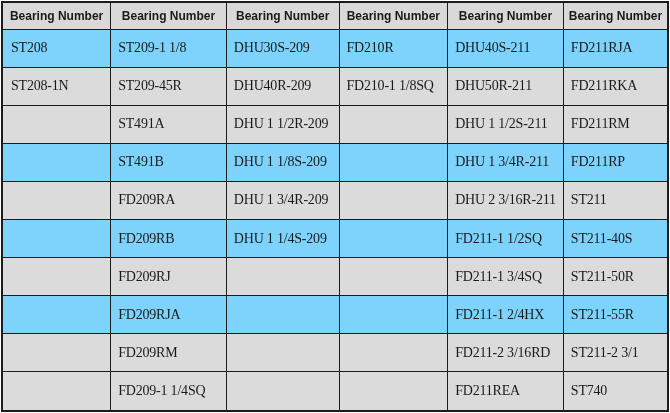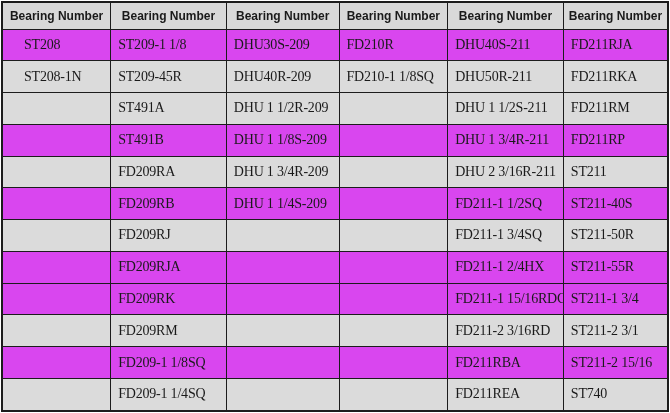--- a/index.html
+++ b/index.html
@@ -17,21 +17,21 @@
     height: 413px;
     overflow: hidden;
   }
   table.bearing-table {
     border-collapse: collapse;
     table-layout: fixed;
     width: 668px;
     height: 411px;
     margin: 1px;
     border: 2px solid var(--border-color);
-    background: #d946ef;
+    background: #7dd3fc;
   }
   table.bearing-table th,
   table.bearing-table td {
     border: 1px solid var(--border-color);
     white-space: nowrap;
     overflow: hidden;
     color: var(--text-color);
   }
   table.bearing-table th {
     font-family: "Liberation Sans", "DejaVu Sans", sans-serif;
@@ -43,21 +43,21 @@
     padding: 2px 2px;
   }
   table.bearing-table td {
     font-family: "Liberation Serif", "DejaVu Serif", serif;
     font-size: 14px;
     letter-spacing: -0.2px;
     text-align: left;
     padding: 2px 2px 2px 7px;
   }
   table.bearing-table td.col-0 {
-    padding-left: 21px;
+    padding-left: 8px;
   }
   table.bearing-table tr.stripe td {
     background: var(--stripe-bg);
   }
 </style>
 </head>
 <body>
 
 <table class="bearing-table">
   <colgroup>
@@ -136,43 +136,27 @@
         <td class="col-5">ST211-50R</td>
       </tr>
       <tr>
         <td class="col-0"></td>
         <td class="col-1">FD209RJA</td>
         <td class="col-2"></td>
         <td class="col-3"></td>
         <td class="col-4">FD211-1 2/4HX</td>
         <td class="col-5">ST211-55R</td>
       </tr>
-      <tr>
-        <td class="col-0"></td>
-        <td class="col-1">FD209RK</td>
-        <td class="col-2"></td>
-        <td class="col-3"></td>
-        <td class="col-4">FD211-1 15/16RDC</td>
-        <td class="col-5">ST211-1 3/4</td>
-      </tr>
       <tr class="stripe">
         <td class="col-0"></td>
         <td class="col-1">FD209RM</td>
         <td class="col-2"></td>
         <td class="col-3"></td>
         <td class="col-4">FD211-2 3/16RD</td>
         <td class="col-5">ST211-2 3/1</td>
-      </tr>
-      <tr>
-        <td class="col-0"></td>
-        <td class="col-1">FD209-1 1/8SQ</td>
-        <td class="col-2"></td>
-        <td class="col-3"></td>
-        <td class="col-4">FD211RBA</td>
-        <td class="col-5">ST211-2 15/16</td>
       </tr>
       <tr class="stripe">
         <td class="col-0"></td>
         <td class="col-1">FD209-1 1/4SQ</td>
         <td class="col-2"></td>
         <td class="col-3"></td>
         <td class="col-4">FD211REA</td>
         <td class="col-5">ST740</td>
       </tr>
     </tbody>

